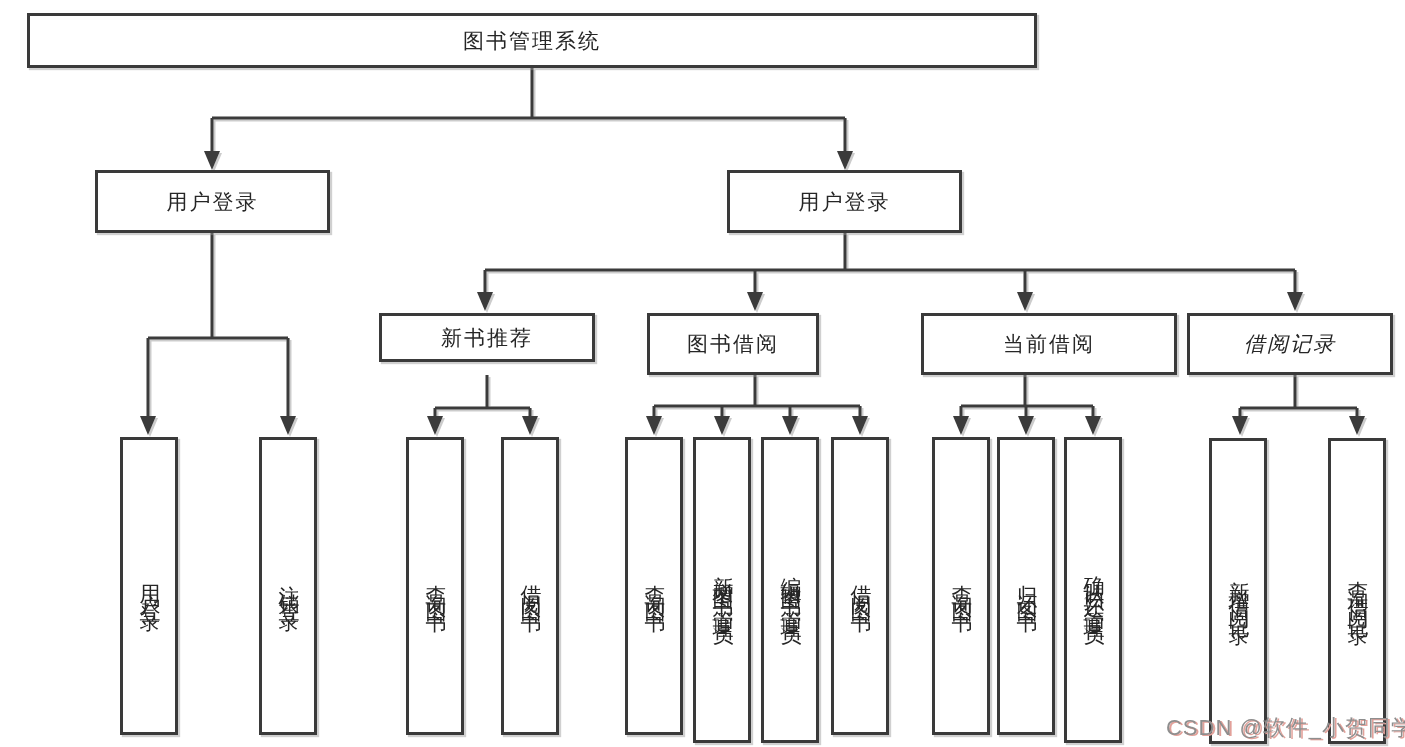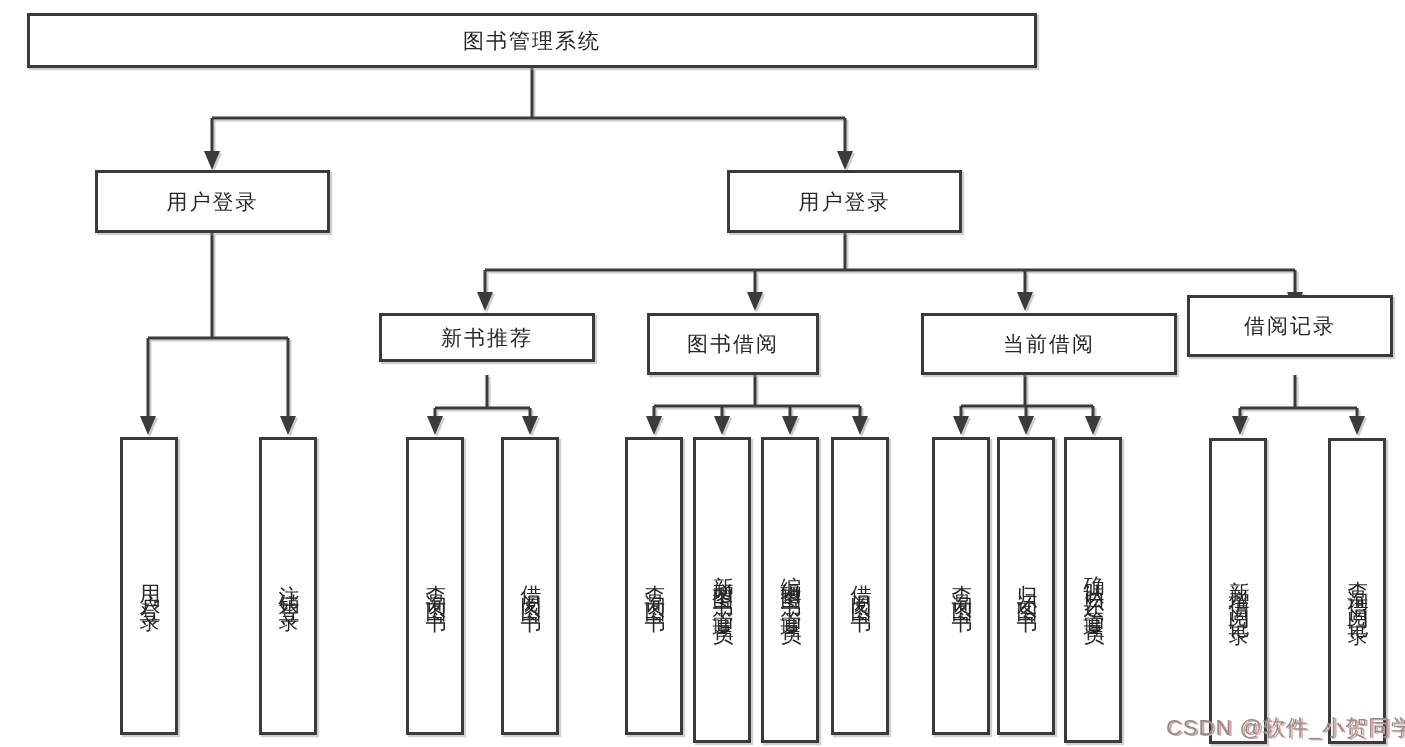--- a/index.html
+++ b/index.html
@@ -83,21 +83,21 @@
   </svg>
 
   <div class="node node-h" style="left:12px;top:13px;width:1010px;height:55px;">图书管理系统</div>
 
   <div class="node node-h" style="left:80px;top:170px;width:235px;height:63px;">用户登录</div>
   <div class="node node-h" style="left:712px;top:170px;width:235px;height:63px;">用户登录</div>
 
   <div class="node node-h" style="left:364px;top:313px;width:216px;height:49px;">新书推荐</div>
   <div class="node node-h" style="left:632px;top:313px;width:172px;height:62px;font-family:Liberation Serif, serif;">图书借阅</div>
   <div class="node node-h" style="left:906px;top:313px;width:256px;height:62px;">当前借阅</div>
-  <div class="node node-h" style="left:1172px;top:295px;width:206px;height:62px;">借阅记录</div>
+  <div class="node node-h" style="left:1172px;top:313px;width:206px;height:62px;font-style:italic;">借阅记录</div>
 
   <div class="node node-v w58" style="left:105px;top:437px;height:298px;">用户登录</div>
   <div class="node node-v w58" style="left:244px;top:437px;height:298px;">注销登录</div>
 
   <div class="node node-v w58" style="left:391px;top:437px;height:298px;">查询图书</div>
   <div class="node node-v w58" style="left:486px;top:437px;height:298px;">借阅图书</div>
 
   <div class="node node-v w58" style="left:610px;top:437px;height:298px;">查询图书</div>
   <div class="node node-v w58" style="left:678px;top:437px;height:306px;letter-spacing:7px;">新增图书（管理员）</div>
   <div class="node node-v w58" style="left:746px;top:437px;height:306px;letter-spacing:7px;">编辑图书（管理员）</div>

